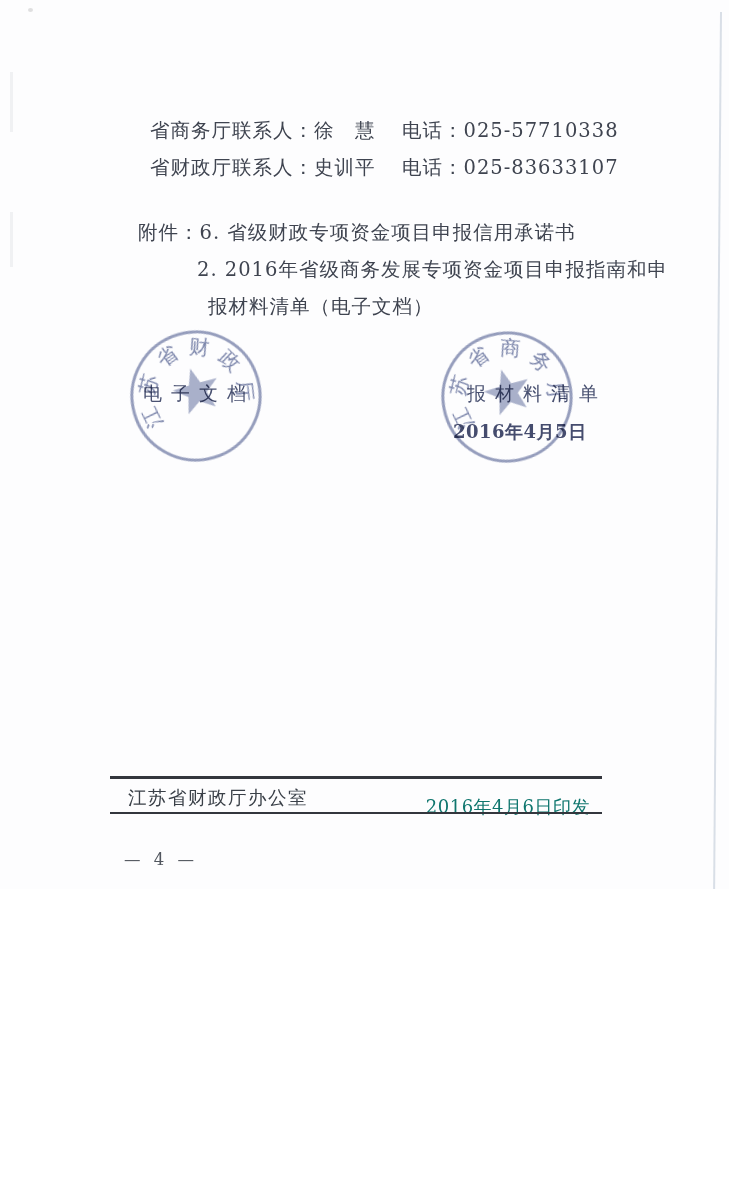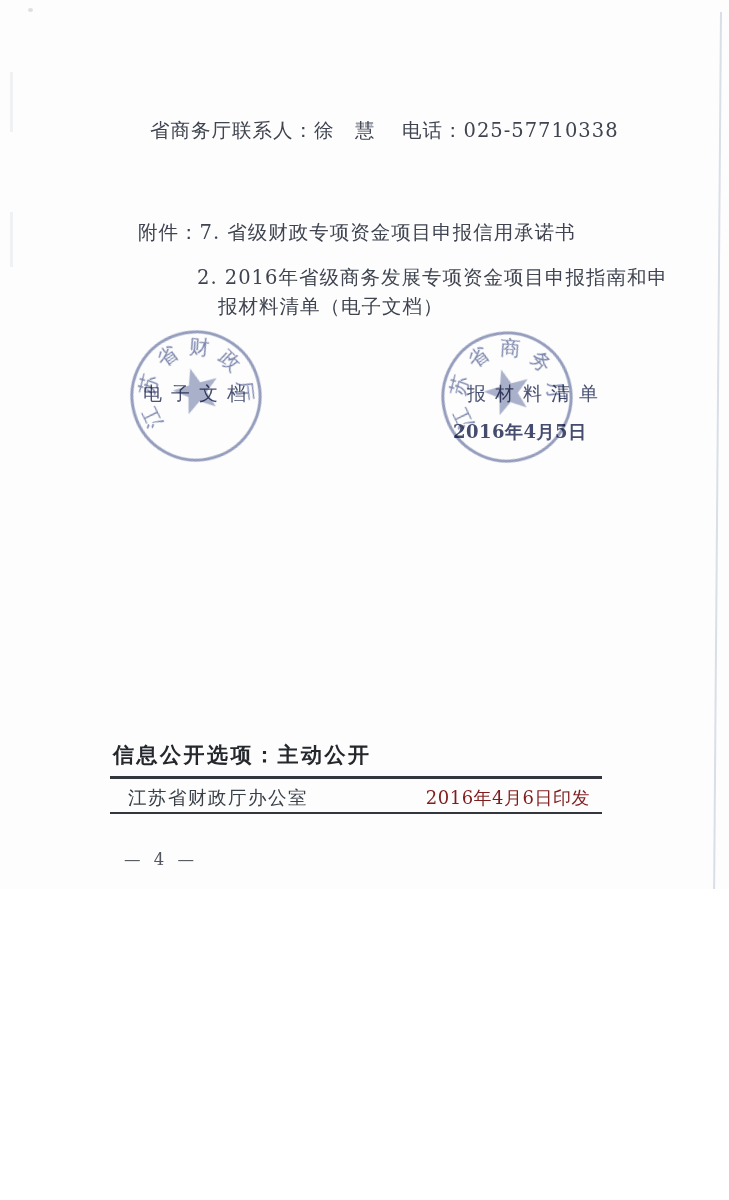--- a/index.html
+++ b/index.html
@@ -44,21 +44,21 @@
 
   
   .disclosure {
     font-family:"DejaVu Sans","Liberation Sans",sans-serif;
     font-weight:bold; font-size:21px; letter-spacing:2.5px;
     color:#24272c; white-space:nowrap;
   }
   .rule { background:#33363d; height:2.5px; }
   .issuer-row { width:492px; height:24px; }
   .issuer { font-size:18.5px; letter-spacing:1.5px; color:#3a4048; white-space:nowrap; }
-  .print-date { position:absolute; right:12px; top:1px; font-size:18px; letter-spacing:0.5px; color:#7f1d1d; white-space:nowrap; }
+  .print-date { position:absolute; right:12px; top:10px; font-size:18px; letter-spacing:0.5px; color:#0f766e; white-space:nowrap; }
   .page-number { font-size:16.5px; letter-spacing:4px; color:#51565e; white-space:nowrap; }
 
   
   .edge-line {
     width:1.5px; height:980px; background:#d9dfe7;
     transform:rotate(0.45deg); transform-origin:top center;
   }
   .speck { border-radius:50%; background:#cfcfcf; opacity:0.65; }
   .streak { background:#f0f1f3; }
 </style>
@@ -70,25 +70,27 @@
   <div class="abs edge-line" style="left:720px; top:12px;"></div>
   <div class="abs speck" style="left:28px; top:8px; width:5px; height:4px;"></div>
   <div class="abs streak" style="left:10px; top:72px; width:3px; height:60px;"></div>
   <div class="abs streak" style="left:10px; top:212px; width:3px; height:55px;"></div>
 
   <div class="abs contact-row doc-text" style="left:150px; top:117px; width:430px;">
     <span>省商务厅联系人：徐　慧</span>
     <span class="phone">电话：025-57710338</span>
   </div>
   <div class="abs contact-row doc-text" style="left:150px; top:154px; width:430px;">
+    <span>省财政厅联系人：史训平</span>
+    <span class="phone">电话：025-83633107</span>
   </div>
 
-  <div class="abs doc-text" style="left:138px; top:219px;">附件：7. 省级财政专项资金项目申报信用承诺书</div>
-  <div class="abs doc-text" style="left:197px; top:256px;margin-top:8px;">2. 2016年省级商务发展专项资金项目申报指南和申</div>
-  <div class="abs doc-text" style="left:218px; top:293px;">报材料清单（电子文档）</div>
+  <div class="abs doc-text" style="left:138px; top:219px;">附件：6. 省级财政专项资金项目申报信用承诺书</div>
+  <div class="abs doc-text" style="left:197px; top:256px;">2. 2016年省级商务发展专项资金项目申报指南和申</div>
+  <div class="abs doc-text" style="left:208px; top:293px;">报材料清单（电子文档）</div>
 
   <div class="abs typed-name" style="left:143px; top:381px;">电子文档</div>
   <div class="abs typed-name" style="left:467px; top:381px;">报材料清单</div>
   <div class="abs seal-date" style="left:453px; top:420px;">2016年4月5日</div>
 
   <svg class="seal-svg" style="left:116px; top:316px;" viewBox="0 0 160 160">
     <circle class="seal-ring" cx="80" cy="80" r="64"></circle>
     <polygon class="seal-star" transform="translate(82,76)" points="0,-24 5.88,-8.09 22.83,-7.42 9.51,3.09 14.11,19.42 0,10 -14.11,19.42 -9.51,3.09 -22.83,-7.42 -5.88,-8.09"></polygon>
     <g class="seal-arc-text" text-anchor="middle" dominant-baseline="central">
         <text x="31.7" y="88.5" transform="rotate(260 31.7 88.5)">江</text>
@@ -106,21 +108,20 @@
     <g class="seal-arc-text" text-anchor="middle" dominant-baseline="central">
         <text x="31.7" y="88.5" transform="rotate(260 31.7 88.5)">江</text>
         <text x="37.6" y="55.5" transform="rotate(300 37.6 55.5)">苏</text>
         <text x="63.2" y="34.0" transform="rotate(340 63.2 34.0)">省</text>
         <text x="96.8" y="34.0" transform="rotate(380 96.8 34.0)">商</text>
         <text x="122.4" y="55.5" transform="rotate(420 122.4 55.5)">务</text>
         <text x="128.3" y="88.5" transform="rotate(460 128.3 88.5)">厅</text>
       </g>
   </svg>
 
-  <div class="abs disclosure" style="left:113px; top:741px;">信息公开选项：主动公开</div>
   <div class="abs rule" style="left:110px; top:776px; width:492px;"></div>
   <div class="abs issuer-row" style="left:110px; top:785px;">
     <span class="issuer abs" style="left:18px; top:0;text-align:right;">江苏省财政厅办公室</span>
     <span class="print-date">2016年4月6日印发</span>
   </div>
   <div class="abs rule" style="left:110px; top:812px; height:2px; width:492px;"></div>
 
   <div class="abs page-number" style="left:124px; top:850px;">— 4 —</div>
 
 </div>

